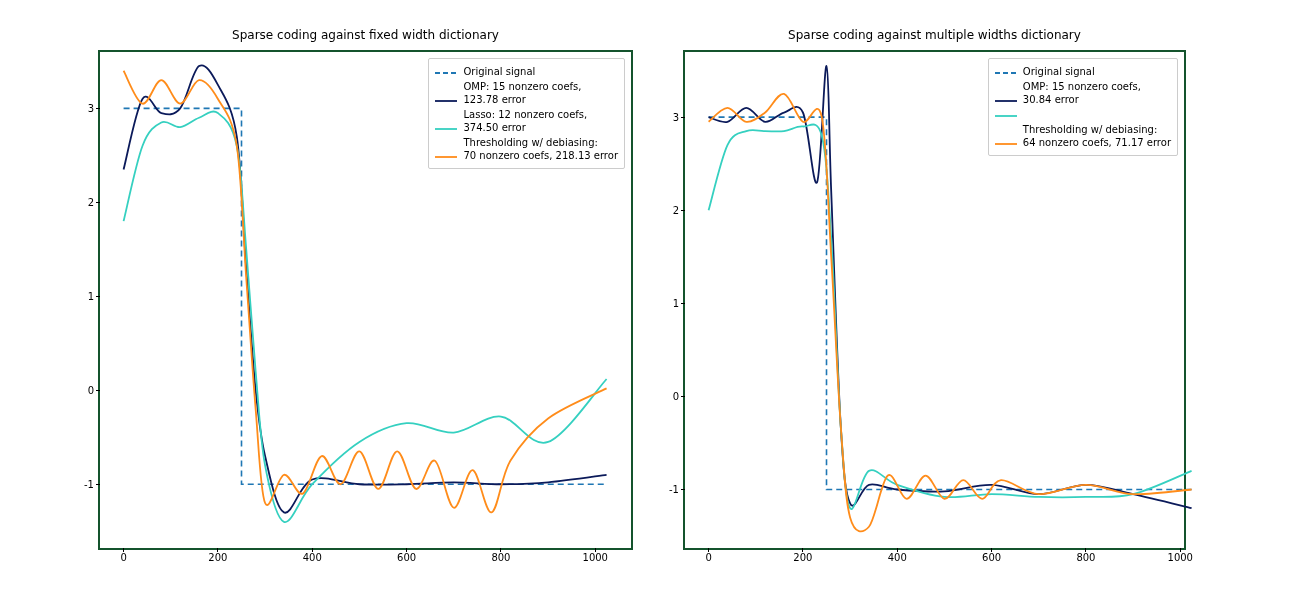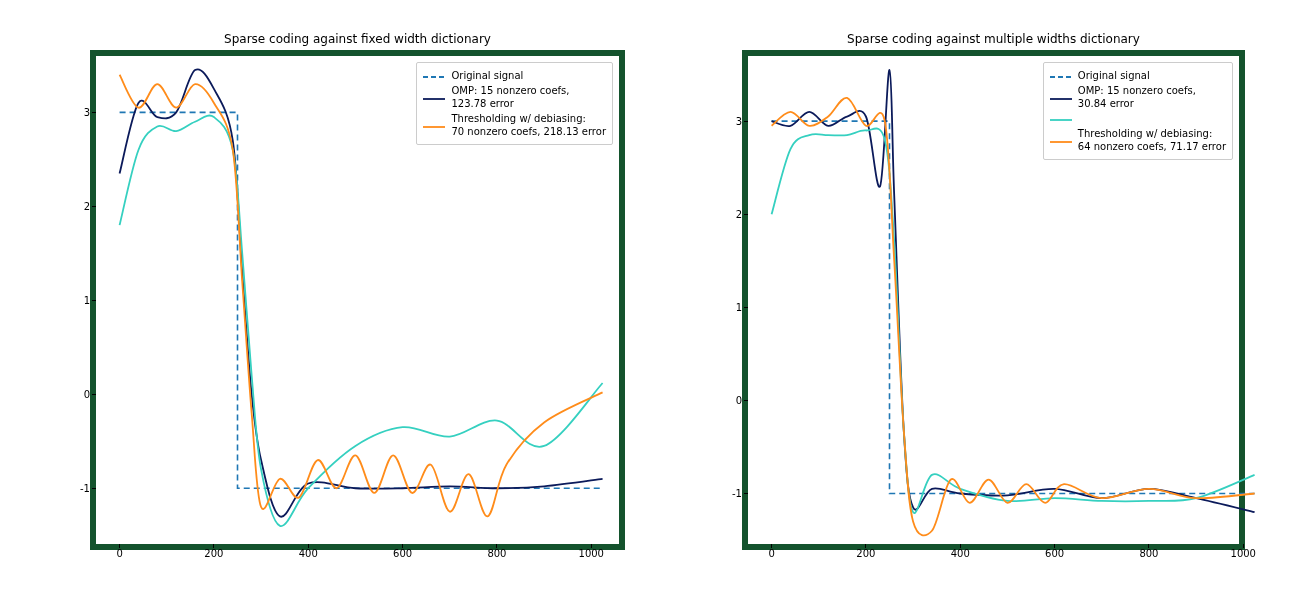--- a/index.html
+++ b/index.html
@@ -12,22 +12,23 @@
     font-size: 10px;
     color: #000;
   }
   .figure {
     position: relative;
     width: 1300px;
     height: 600px;
   }
   .axes {
     position: absolute;
-    border: 6px solid #14532d;
+    border: 2px solid #14532d;
     box-sizing: border-box;
+    margin-left: 8px;
   }
   .title {
     position: absolute;
     width: 100%;
     text-align: center;
     top: -24px;
     font-size: 12px;
   }
   .tick-label-x {
     position: absolute;
@@ -62,21 +63,21 @@
     position: absolute;
     background: #fff;
     border: 1px solid #ccc;
     border-radius: 2px;
     padding: 4px 6px;
     font-size: 10px;
     line-height: 1.3;
   }
   .legend-row {
     display: flex;
-    align-items: center;
+    align-items: flex-end;
     margin: 2px 0;
   }
   .legend-swatch {
     width: 22px;
     height: 10px;
     margin-right: 6px;
     margin-top: 3px;
     flex: 0 0 auto;
     position: relative;
   }
@@ -113,20 +114,29 @@
           <span class="legend-text">Original signal</span>
         </div>
         <div class="legend-row">
           <span class="legend-swatch">
             <svg width="22" height="10">
               <line x1="0" y1="5" x2="22" y2="5" stroke="#0b1a5a" stroke-width="1.8"></line>
             </svg>
           </span>
           <span class="legend-text">OMP: 15 nonzero coefs,
 123.78 error</span>
+        </div>
+        <div class="legend-row">
+          <span class="legend-swatch">
+            <svg width="22" height="10">
+              <line x1="0" y1="5" x2="22" y2="5" stroke="#35d0c0" stroke-width="1.8"></line>
+            </svg>
+          </span>
+          <span class="legend-text">Lasso: 12 nonzero coefs,
+374.50 error</span>
         </div>
         <div class="legend-row">
           <span class="legend-swatch">
             <svg width="22" height="10">
               <line x1="0" y1="5" x2="22" y2="5" stroke="#ff8c1a" stroke-width="1.8"></line>
             </svg>
           </span>
           <span class="legend-text">Thresholding w/ debiasing:
 70 nonzero coefs, 218.13 error</span>
         </div>
@@ -148,21 +158,21 @@
       <div class="tick-y" style="top: 337.764px;"></div>
       <div class="tick-label-y" style="top: 338.264px;">0</div>
       <div class="tick-y" style="top: 243.802px;"></div>
       <div class="tick-label-y" style="top: 244.302px;">1</div>
       <div class="tick-y" style="top: 149.84px;"></div>
       <div class="tick-label-y" style="top: 150.34px;">2</div>
       <div class="tick-y" style="top: 55.8774px;"></div>
       <div class="tick-label-y" style="top: 56.3774px;">3</div>
     </div>
 
-  <div class="axes" id="ax1" style="left:742px; top:50px; width:503px; height:500px;">
+  <div class="axes" id="ax1" style="left:675px; top:50px; width:503px; height:500px;">
     <div class="title">Sparse coding against multiple widths dictionary</div>
     <svg class="plot">
         <path stroke-dasharray="6 4" d="M 23.58407079646018 65.15887850467283 L 141.50442477876106 65.15887850467283 L 141.50442477876106 437.49532710280374 L 506.58584070796456 437.49532710280374" fill="none" stroke="#1f77b4" stroke-width="1.6"></path>
         <path d="M 23.58407079646018 65.15887850467283 C 26.728613569321535 65.93457943925229, 36.1622418879056 71.36448598130845, 42.451327433628315 69.81308411214957 C 48.74041297935103 68.26168224299069, 55.02949852507375 55.850467289719575, 61.31858407079646 55.850467289719575 C 67.60766961651917 55.850467289719575, 73.89675516224189 69.0373831775701, 80.1858407079646 69.81308411214957 C 86.47492625368731 70.58878504672903, 92.76401179941004 62.05607476635519, 99.05309734513276 60.504672897196315 C 105.34218289085547 58.95327102803744, 112.41740412979352 48.86915887850473, 117.9203539823009 60.504672897196315 C 123.42330383480827 72.1401869158879, 128.14011799410028 138.0747663551402, 132.07079646017698 130.31775700934583 C 136.00147492625368 122.56074766355142, 139.14601769911505 12.41121495327107, 141.50442477876106 13.962616822429936 C 143.86283185840708 15.514018691588802, 143.86283185840708 79.89719626168221, 146.2212389380531 139.62616822429902 C 148.5796460176991 199.35514018691583, 152.51032448377583 320.3644859813084, 155.65486725663717 372.33644859813086 C 158.79941002949852 424.3084112149533, 160.3716814159292 441.3738317757009, 165.08849557522123 451.4579439252336 C 169.80530973451326 461.5420560747663, 176.09439528023597 435.1682242990654, 183.95575221238937 432.8411214953271 C 191.81710914454277 430.51401869158883, 199.67846607669617 436.40934579439255, 212.2566371681416 437.49532710280374 C 224.83480825958702 438.58130841121493, 243.70206489675513 440.13271028037383, 259.42477876106193 439.3570093457944 C 275.1474926253687 438.58130841121493, 290.8702064896755 432.37570093457947, 306.5929203539823 432.8411214953271 C 322.3156342182891 433.30654205607476, 338.03834808259586 442.14953271028037, 353.76106194690266 442.14953271028037 C 369.48377581120945 442.14953271028037, 385.2064896755162 432.8411214953271, 400.929203539823 432.8411214953271 C 416.6519174041298 432.8411214953271, 430.48790560471974 438.2710280373832, 448.0973451327433 442.14953271028037 C 465.7067846607669 446.02803738317755, 496.8377581120944 453.78504672897196, 506.58584070796456 456.1121495327103" fill="none" stroke="#0b1a5a" stroke-width="1.8"></path>
         <path d="M 23.58407079646018 158.24299065420558 C 26.728613569321535 147.38317757009344, 36.1622418879056 106.27102803738318, 42.451327433628315 93.0841121495327 C 48.74041297935103 79.89719626168223, 55.02949852507375 81.44859813084109, 61.31858407079646 79.12149532710276 C 67.60766961651917 76.79439252336444, 73.89675516224189 79.12149532710276, 80.1858407079646 79.12149532710276 C 86.47492625368731 79.12149532710276, 92.76401179941004 79.8971962616822, 99.05309734513276 79.12149532710276 C 105.34218289085547 78.34579439252333, 111.63126843657818 73.69158878504673, 117.9203539823009 74.4672897196262 C 124.20943952802361 75.24299065420566, 132.070796460177 65.15887850467296, 136.78761061946904 83.7757009345795 C 141.50442477876106 102.39252336448605, 143.07669616519172 138.07476635514024, 146.2212389380531 186.16822429906546 C 149.36578171091446 234.26168224299067, 152.51032448377583 327.3457943925234, 155.65486725663717 372.33644859813086 C 158.79941002949852 417.32710280373834, 160.3716814159292 448.35514018691595, 165.08849557522123 456.1121495327103 C 169.80530973451326 463.86915887850466, 176.09439528023597 422.75700934579436, 183.95575221238937 418.8785046728972 C 191.81710914454277 415, 199.67846607669617 428.49719626168223, 212.2566371681416 432.8411214953271 C 224.83480825958702 437.185046728972, 243.70206489675513 443.39065420560746, 259.42477876106193 444.94205607476636 C 275.1474926253687 446.49345794392525, 290.8702064896755 442.14953271028037, 306.5929203539823 442.14953271028037 C 322.3156342182891 442.14953271028037, 338.03834808259586 444.4766355140187, 353.76106194690266 444.94205607476636 C 369.48377581120945 445.407476635514, 385.2064896755162 445.407476635514, 400.929203539823 444.94205607476636 C 416.6519174041298 444.4766355140187, 430.48790560471974 446.49345794392525, 448.0973451327433 442.14953271028037 C 465.7067846607669 437.8056074766355, 496.8377581120944 422.75700934579436, 506.58584070796456 418.8785046728972" fill="none" stroke="#35d0c0" stroke-width="1.8"></path>
         <path d="M 23.58407079646018 69.81308411214957 C 26.728613569321535 67.48598130841124, 36.1622418879056 55.850467289719575, 42.451327433628315 55.850467289719575 C 48.74041297935103 55.850467289719575, 55.02949852507375 69.0373831775701, 61.31858407079646 69.81308411214957 C 67.60766961651917 70.58878504672903, 73.89675516224189 65.15887850467296, 80.1858407079646 60.504672897196315 C 86.47492625368731 55.85046728971967, 92.76401179941004 40.33644859813082, 99.05309734513276 41.887850467289695 C 105.34218289085547 43.43925233644857, 111.63126843657818 65.93457943925237, 117.9203539823009 69.81308411214957 C 124.20943952802361 73.69158878504676, 132.070796460177 42.6635514018691, 136.78761061946904 65.15887850467283 C 141.50442477876106 87.65420560747656, 143.07669616519172 153.5887850467289, 146.2212389380531 204.7850467289719 C 149.36578171091446 255.9813084112149, 152.51032448377583 328.89719626168227, 155.65486725663717 372.33644859813086 C 158.79941002949852 415.77570093457945, 160.3716814159292 448.3551401869159, 165.08849557522123 465.42056074766356 C 169.80530973451326 482.4859813084112, 177.66666666666666 481.7102803738318, 183.95575221238937 474.7289719626168 C 190.24483775811208 467.74766355140184, 196.5339233038348 428.1869158878505, 202.8230088495575 423.53271028037386 C 209.11209439528022 418.87850467289724, 215.40117994100294 446.80373831775705, 221.69026548672565 446.80373831775705 C 227.97935103244836 446.80373831775705, 234.26843657817108 423.53271028037386, 240.5575221238938 423.53271028037386 C 246.8466076696165 423.53271028037386, 253.13569321533922 446.0280373831776, 259.42477876106193 446.80373831775705 C 265.71386430678467 447.5794392523365, 272.0029498525074 428.1869158878505, 278.2920353982301 428.1869158878505 C 284.5811209439528 428.1869158878505, 290.8702064896755 446.80373831775705, 297.1592920353982 446.80373831775705 C 303.4483775811209 446.80373831775705, 306.5929203539823 428.96261682242994, 316.0265486725664 428.1869158878505 C 325.46017699115043 427.41121495327104, 339.6106194690266 441.3738317757009, 353.76106194690266 442.14953271028037 C 367.91150442477874 442.9252336448598, 385.2064896755162 432.8411214953271, 400.929203539823 432.8411214953271 C 416.6519174041298 432.8411214953271, 430.48790560471974 441.3738317757009, 448.0973451327433 442.14953271028037 C 465.7067846607669 442.9252336448598, 496.8377581120944 438.2710280373832, 506.58584070796456 437.49532710280374" fill="none" stroke="#ff8c1a" stroke-width="1.8"></path>
       </svg>
     <div class="legend" style="top:6px; right:6px;">
         <div class="legend-row">
           <span class="legend-swatch">

